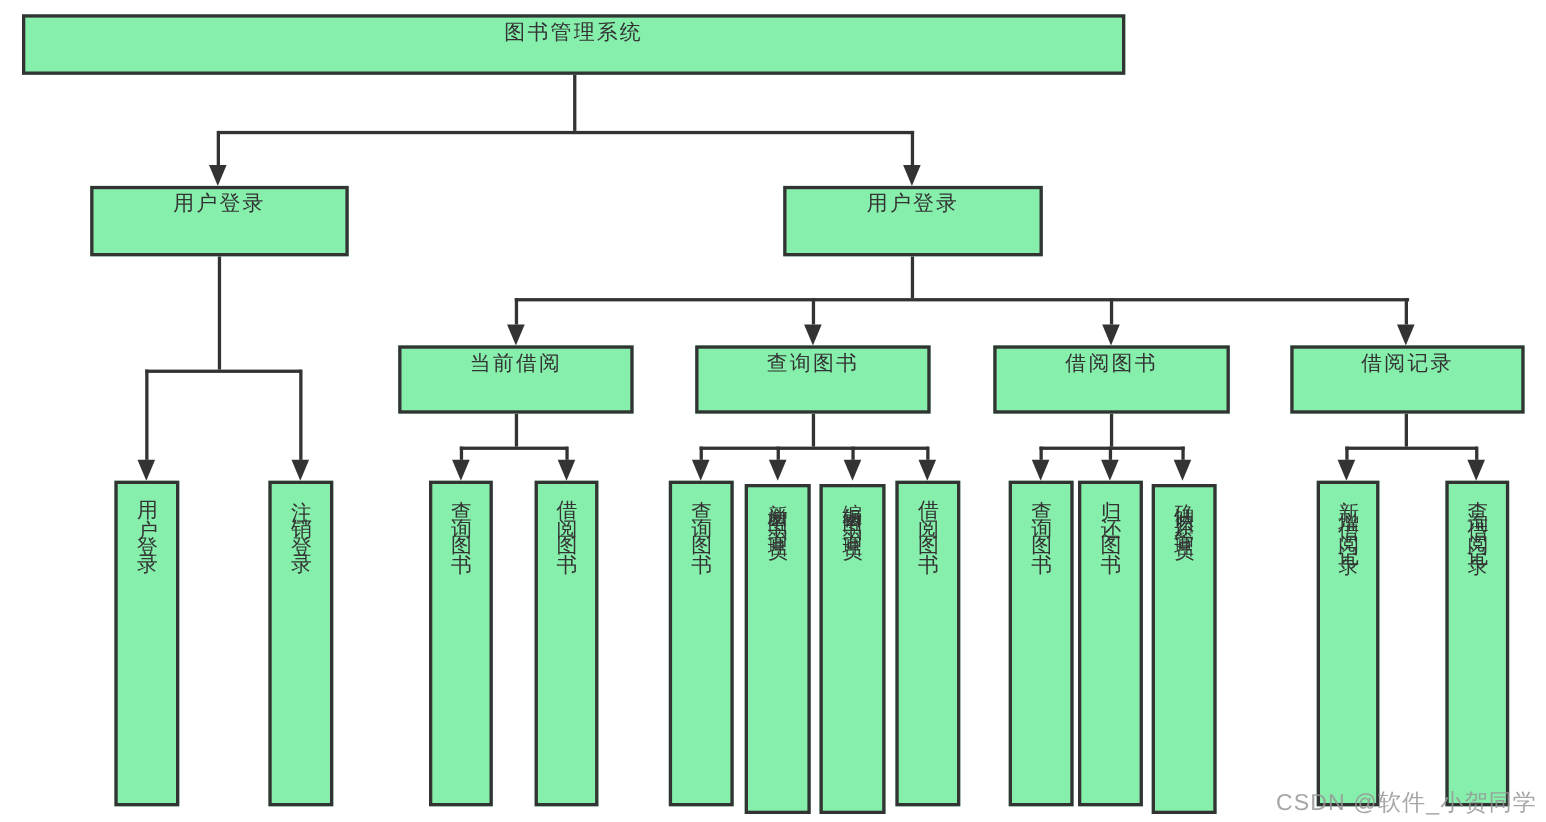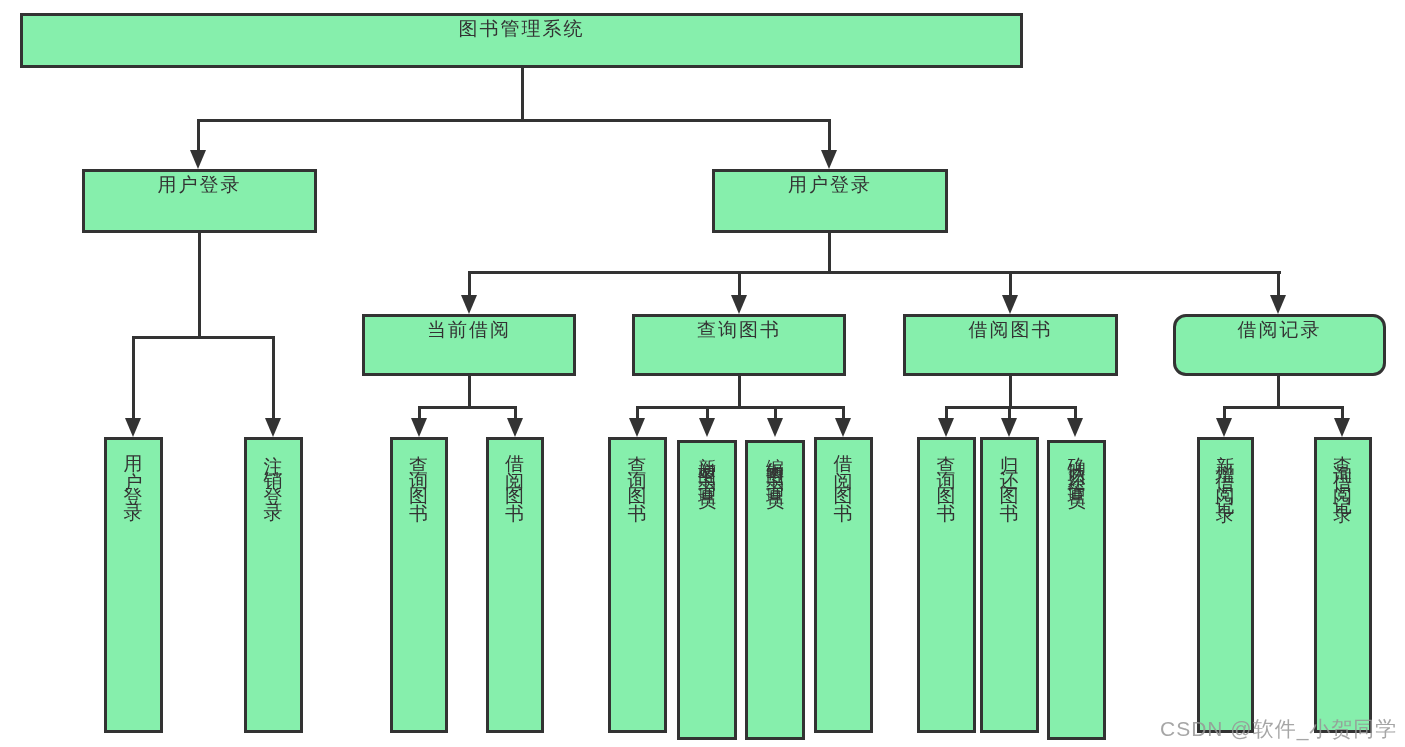--- a/index.html
+++ b/index.html
@@ -108,21 +108,21 @@
 
   <div class="box" style="left:362px;top:314px;width:214px;height:62px;">
     <span>当前借阅</span>
   </div>
   <div class="box" style="left:632px;top:314px;width:214px;height:62px;">
     <span>查询图书</span>
   </div>
   <div class="box" style="left:903px;top:314px;width:215px;height:62px;">
     <span>借阅图书</span>
   </div>
-  <div class="box" style="left:1173px;top:314px;width:213px;height:62px;border-radius:13px;">
+  <div class="box" style="left:1173px;top:314px;width:213px;height:62px;">
     <span>借阅记录</span>
   </div>
 
   <div class="cl" style="left:468px;top:376px;width:3px;height:30px;"></div>
   <div class="cl" style="left:418px;top:406px;width:98px;height:3px;"></div>
   <div class="cl" style="left:418px;top:406px;width:3px;height:12px;"></div>
   <div class="ah" style="left:411px;top:418px;"></div>
   <div class="cl" style="left:514px;top:406px;width:3px;height:12px;"></div>
   <div class="ah" style="left:507px;top:418px;"></div>
 

